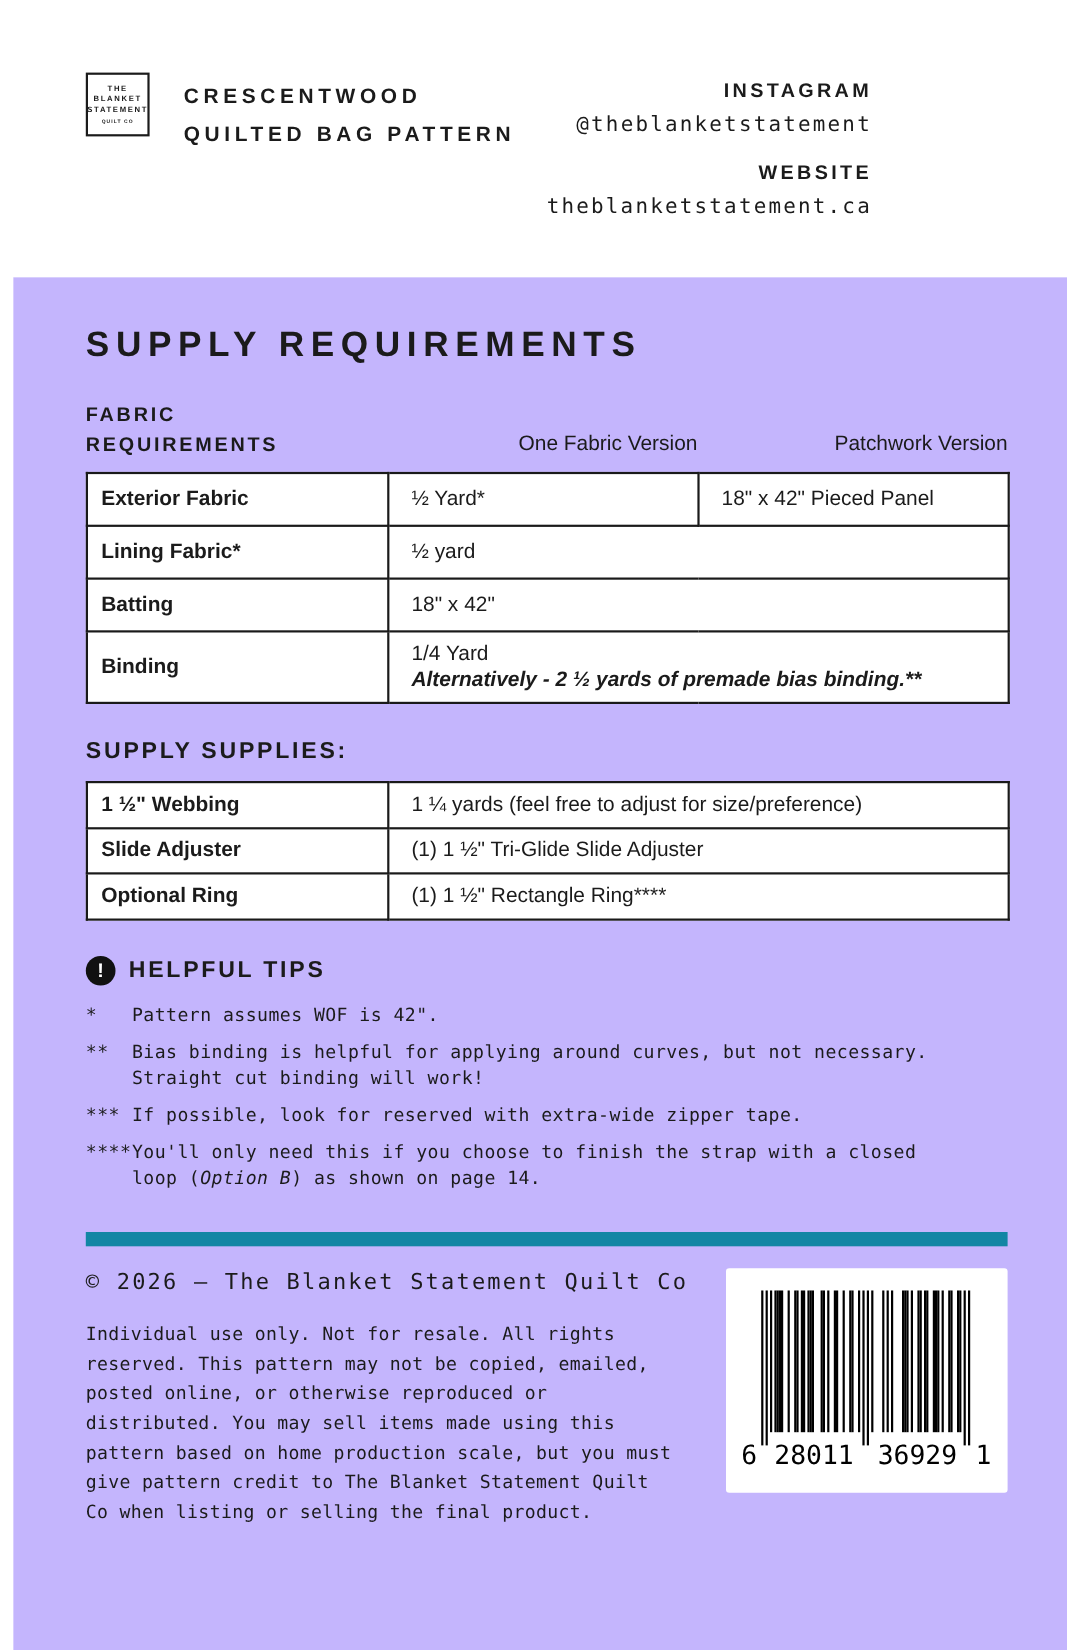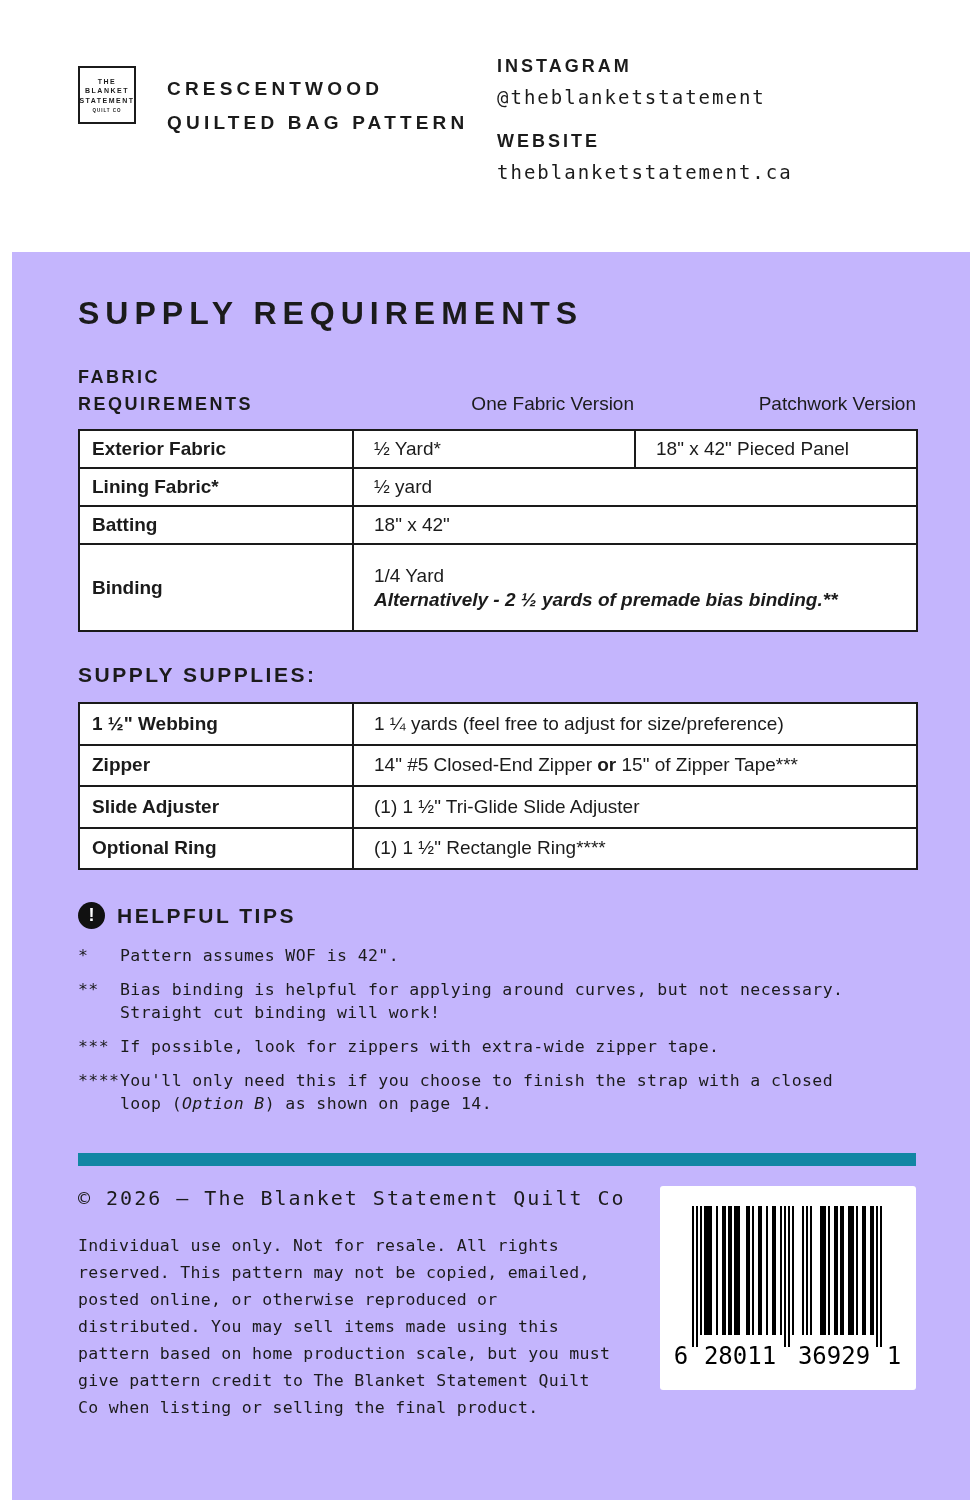--- a/index.html
+++ b/index.html
@@ -11,40 +11,40 @@
   .logo-box {
     position: absolute; left: 66px; top: 66px; width: 58px; height: 58px;
     border: 2px solid #1b1b1b; box-sizing: border-box;
     display: flex; flex-direction: column; align-items: center; justify-content: center;
     text-align: center;
   }
   .logo-main { font-size: 7px; font-weight: 700; letter-spacing: 1.5px; line-height: 9.5px; white-space: pre-line; }
   .logo-sub  { font-size: 4.5px; font-weight: 700; letter-spacing: 1px; margin-top: 3px; }
   .title-block { position: absolute; left: 155px; top: 72px; }
   .title-line { font-size: 19px; font-weight: 700; letter-spacing: 4.2px; line-height: 34px; white-space: nowrap; }
-  .contact-block { position: absolute; left: 485px; top: 56px; }
+  .contact-block { position: absolute; left: 485px; top: 72px; text-align: right; }
   .contact-label { font-size: 18px; font-weight: 700; letter-spacing: 3px; }
   .contact-value { font-family: "DejaVu Sans Mono", "Liberation Mono", monospace; font-size: 19px; letter-spacing: 2px; margin-top: 9px; white-space: nowrap; }
   .contact-group + .contact-group { margin-top: 23px; }
 
   
   .blue { background: #c4b5fd; height: 1248px; box-sizing: border-box; padding: 0 66px; }
   .supply-title { font-size: 32px; font-weight: 700; letter-spacing: 6px; margin: 0; padding-top: 42px; line-height: 38px; }
 
   .fabric-header { display: grid; grid-template-columns: 274px 282px 282px; align-items: end; margin-top: 32px; }
   .fabric-heading { font-size: 18px; font-weight: 700; letter-spacing: 2.5px; line-height: 27px; white-space: pre-line; }
   .col-header { text-align: right; font-size: 19px; padding-bottom: 3px; }
 
   table.req-table { border-collapse: collapse; table-layout: fixed; width: 838px; background: #ffffff; }
   table.req-table td { border: 2px solid #1a1a1a; font-size: 19px; vertical-align: middle; box-sizing: border-box; }
   td.cell-label { font-weight: 700; padding: 0 0 0 12px; }
   td.cell-value { text-align: left; padding: 0 20px; }
   .fabric-table { margin-top: 11px; }
-  .fabric-table tr.r { height: 38px; }
-  .fabric-table tr.tall { height: 87px; border-radius: 26px; }
+  .fabric-table tr.r { height: 48px; }
+  .fabric-table tr.tall { height: 65px; border-radius: 26px; }
   .binding-alt { font-style: italic; font-weight: 600; margin-top: 2px; }
 
   .other-heading { font-size: 21px; font-weight: 700; letter-spacing: 2.5px; margin: 30px 0 0 0; line-height: 26px; }
   .other-table { margin-top: 14px; }
   .other-table tr { height: 41.5px; }
   .bold-or { font-weight: 700; }
 
   
   .tips-header { display: flex; align-items: center; gap: 12px; margin-top: 32px; }
   .tips-icon { width: 27px; height: 27px; border-radius: 50%; background: #111111; color: #ffffff;
@@ -143,24 +143,20 @@
       <colgroup>
           <col style="width:274px">
           <col style="width:564px">
         </colgroup>
       <tbody>
           <tr>
         <td class="cell-label">1 ½" Webbing</td>
         <td class="cell-value">1 ¼ yards (feel free to adjust for size/preference)</td>
       </tr>
       <tr>
-        <td class="cell-label">Zipper</td>
-        <td class="cell-value"><span>14" #5 Closed-End Zipper </span><span class="bold-or">or</span><span> 15" of Zipper Tape***</span></td>
-      </tr>
-      <tr>
         <td class="cell-label">Slide Adjuster</td>
         <td class="cell-value">(1) 1 ½" Tri-Glide Slide Adjuster</td>
       </tr>
       <tr>
         <td class="cell-label">Optional Ring</td>
         <td class="cell-value">(1) 1 ½" Rectangle Ring****</td>
       </tr>
     </tbody>
       </table>
 
@@ -174,21 +170,21 @@
         <span class="tip-marker">*</span>
         <span class="tip-text">Pattern assumes WOF is 42".</span>
       </div>
       <div class="tip">
         <span class="tip-marker">**</span>
         <span class="tip-text">Bias binding is helpful for applying around curves, but not necessary.
 Straight cut binding will work!</span>
       </div>
       <div class="tip">
         <span class="tip-marker">***</span>
-        <span class="tip-text">If possible, look for zippers with extra-wide zipper tape.</span>
+        <span class="tip-text">If possible, look for reserved with extra-wide zipper tape.</span>
       </div>
       <div class="tip">
         <span class="tip-marker">****</span>
         <span class="tip-text"><span>You'll only need this if you choose to finish the strap with a closed
 loop (</span><i>Option B</i><span>) as shown on page 14.</span></span>
       </div>
     </div>
 
     <div class="divider"></div>
 

